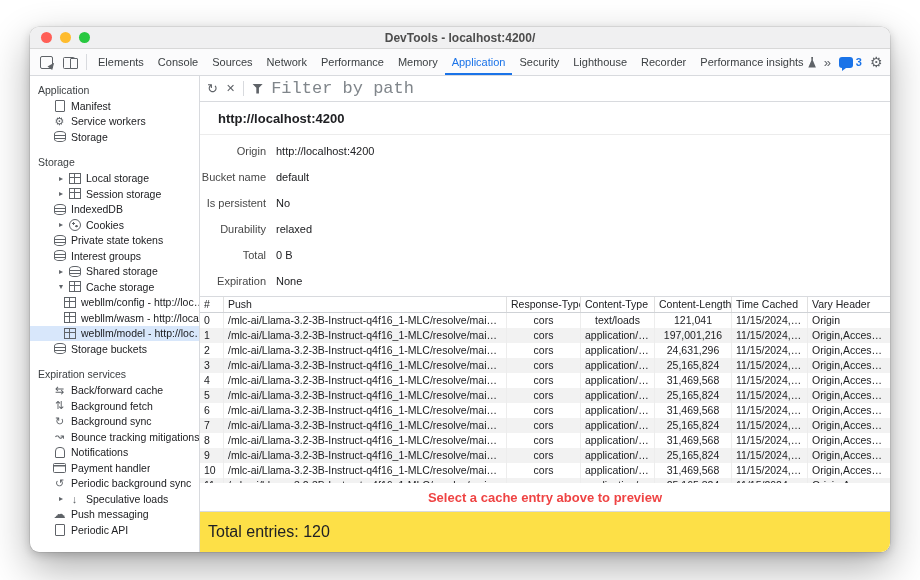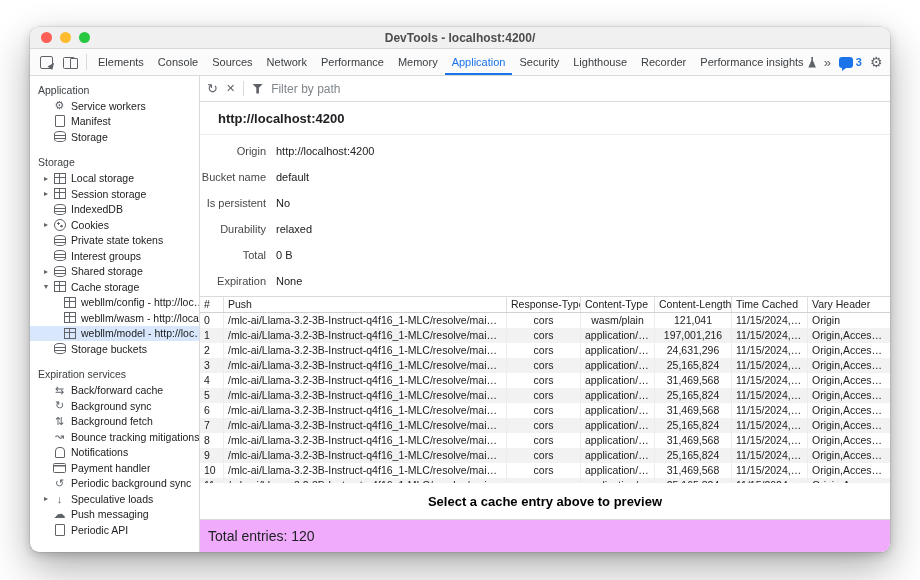--- a/index.html
+++ b/index.html
@@ -37,21 +37,21 @@
   .gear::before{content:"⚙";font-size:14px;color:#5f6368}
 
   
   .app-body{flex:1;display:flex;min-height:0}
 
   
   .sidebar{width:170px;flex:none;border-right:1px solid #d8dade;padding-top:5px;font-size:10.5px;overflow:hidden}
   .sb-section{margin-bottom:9px}
   .sb-header{height:17px;display:flex;align-items:center;padding-left:8px;color:#3c4043}
   .sb-item{height:15.5px;display:flex;align-items:center;padding-left:23px;white-space:nowrap;overflow:hidden;cursor:default}
-  .sb-item.has-arrow{padding-left:9px}
+  .sb-item.has-arrow{padding-left:24px}
   .sb-item.child{padding-left:33px}
   .sb-item.selected{background:#d8e7fb}
   .arrow{width:14px;flex:none;font-size:8px;color:#5f6368;text-align:center}
   .arrow::before{content:"▸"}
   .arrow.down::before{content:"▾"}
   .ic{width:13px;height:13px;flex:none;margin-right:5px;display:inline-flex;align-items:center;justify-content:center;color:#5f6368}
   .ic-doc::before{content:"";width:8px;height:10px;border:1px solid #5f6368;border-radius:1px}
   .ic-grid::before{content:"";width:10px;height:9px;border:1px solid #5f6368;
     background-image:linear-gradient(to right,transparent 4px,#5f6368 4px,#5f6368 5px,transparent 5px),linear-gradient(to bottom,transparent 3px,#5f6368 3px,#5f6368 4px,transparent 4px)}
   .ic-db::before{content:"";width:10px;height:9px;border:1px solid #5f6368;border-radius:5px/3px;
@@ -71,21 +71,21 @@
   .ic-cloud::before{content:"☁";font-size:12px}
   .lbl{overflow:hidden}
 
   
   .main{flex:1;display:flex;flex-direction:column;min-width:0;background:#fff}
   .panel-toolbar{height:26px;flex:none;border-bottom:1px solid #d8dade;display:flex;align-items:center;padding:0 7px;gap:8px;color:#5f6368}
   .ticon{font-size:13px;line-height:1;cursor:default}
   .ticon.close{font-size:11px}
   .vsep{width:1px;height:15px;background:#d8dade;flex:none}
   .funnel{width:11px;height:10px;background:#5f6368;clip-path:polygon(0 0,100% 0,62% 42%,62% 100%,38% 100%,38% 42%);flex:none}
-  .filter-input{border:none;outline:none;flex:1;font-size:12px;font-family:Liberation Sans, sans-serif;color:#202124;background:transparent}
+  .filter-input{border:none;outline:none;flex:1;font-size:17px;font-family:Liberation Mono, monospace;color:#202124;background:transparent}
   .filter-input::placeholder{color:#80868b}
 
   .cache-title{flex:none;padding:9px 0 8px 18px;font-size:13px;font-weight:700;border-bottom:1px solid #ececec}
   .meta{flex:none;padding:3px 0 2px}
   .meta-row{height:26px;display:flex;align-items:center;font-size:11px}
   .meta-label{flex:0 0 66px;text-align:right;color:#474747}
   .meta-value{margin-left:10px;color:#202124}
 
   .grid{flex:none;border-top:1px solid #d8dade;font-size:10.5px}
   .grid-header{height:16px;display:flex;border-bottom:1px solid #cfd2d6;background:#fff}
@@ -98,22 +98,22 @@
   .td:last-child{border-right:none}
   .num{text-align:center}
   .c-idx{flex:0 0 24px}
   .c-name{flex:0 0 283px}
   .c-resp{flex:0 0 74px}
   .c-ctype{flex:0 0 74px}
   .c-clen{flex:0 0 77px}
   .c-time{flex:0 0 76px}
   .c-vary{flex:1 1 auto;min-width:0}
 
-  .preview{flex:1;display:flex;align-items:center;justify-content:center;font-size:13px;font-weight:700;color:#000000}
-  .statusbar{flex:none;height:33px;border-top:1px solid #d8dade;display:flex;align-items:center;padding-left:8px;font-size:14px;background:#f0abfc}
+  .preview{flex:1;display:flex;align-items:center;justify-content:center;font-size:13px;font-weight:700;color:#ef4444}
+  .statusbar{flex:none;height:41px;border-top:1px solid #d8dade;display:flex;align-items:center;padding-left:8px;font-size:16px;background:#fde047}
 </style>
 </head>
 <body>
 
 <div class="window">
 
   <div class="titlebar">
     <div class="lights">
       <span class="light red"></span>
       <span class="light yellow"></span>
@@ -151,26 +151,26 @@
     </span>
   </div>
 
   <div class="app-body">
 
     <div class="sidebar">
 
       <div class="sb-section">
         <div class="sb-header">Application</div>
         <div class="sb-item">
+          <span class="ic ic-doc"></span>
+          <span class="lbl">Manifest</span>
+        </div>
+        <div class="sb-item">
           <span class="ic ic-gear"></span>
           <span class="lbl">Service workers</span>
-        </div>
-        <div class="sb-item">
-          <span class="ic ic-doc"></span>
-          <span class="lbl">Manifest</span>
         </div>
         <div class="sb-item">
           <span class="ic ic-db"></span>
           <span class="lbl">Storage</span>
         </div>
       </div>
 
       <div class="sb-section">
         <div class="sb-header">Storage</div>
         <div class="sb-item has-arrow">
@@ -228,26 +228,26 @@
         </div>
       </div>
 
       <div class="sb-section">
         <div class="sb-header">Expiration services</div>
         <div class="sb-item">
           <span class="ic ic-backforward"></span>
           <span class="lbl">Back/forward cache</span>
         </div>
         <div class="sb-item">
+          <span class="ic ic-fetch"></span>
+          <span class="lbl">Background fetch</span>
+        </div>
+        <div class="sb-item">
           <span class="ic ic-sync"></span>
           <span class="lbl">Background sync</span>
-        </div>
-        <div class="sb-item">
-          <span class="ic ic-fetch"></span>
-          <span class="lbl">Background fetch</span>
         </div>
         <div class="sb-item">
           <span class="ic ic-bounce"></span>
           <span class="lbl">Bounce tracking mitigations</span>
         </div>
         <div class="sb-item">
           <span class="ic ic-bell"></span>
           <span class="lbl">Notifications</span>
         </div>
         <div class="sb-item">
@@ -328,21 +328,21 @@
           <span class="th c-clen">Content-Length</span>
           <span class="th c-time">Time Cached</span>
           <span class="th c-vary">Vary Header</span>
         </div>
         <div class="grid-body">
 
             <div class="tr">
               <span class="td c-idx">0</span>
               <span class="td c-name">/mlc-ai/Llama-3.2-3B-Instruct-q4f16_1-MLC/resolve/main/ndarray-c…</span>
               <span class="td c-resp num">cors</span>
-              <span class="td c-ctype num">wasm/plain</span>
+              <span class="td c-ctype num">text/loads</span>
               <span class="td c-clen num">121,041</span>
               <span class="td c-time">11/15/2024, 10…</span>
               <span class="td c-vary">Origin</span>
             </div>
 
             <div class="tr">
               <span class="td c-idx">1</span>
               <span class="td c-name">/mlc-ai/Llama-3.2-3B-Instruct-q4f16_1-MLC/resolve/main/params_s…</span>
               <span class="td c-resp num">cors</span>
               <span class="td c-ctype num">application/oc…</span>

